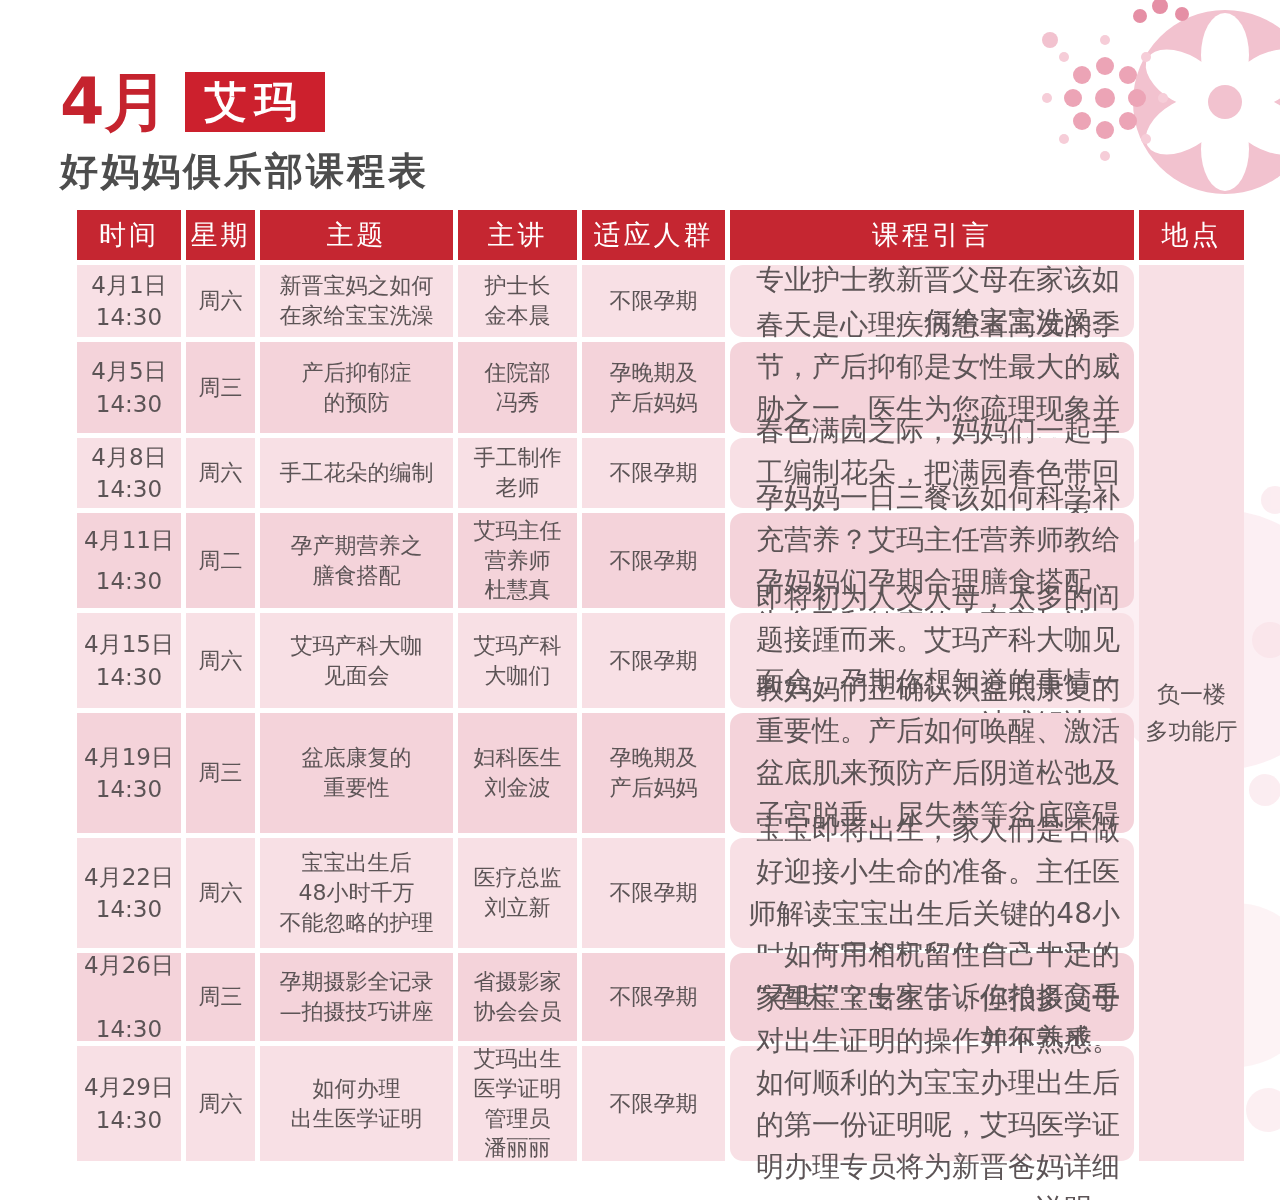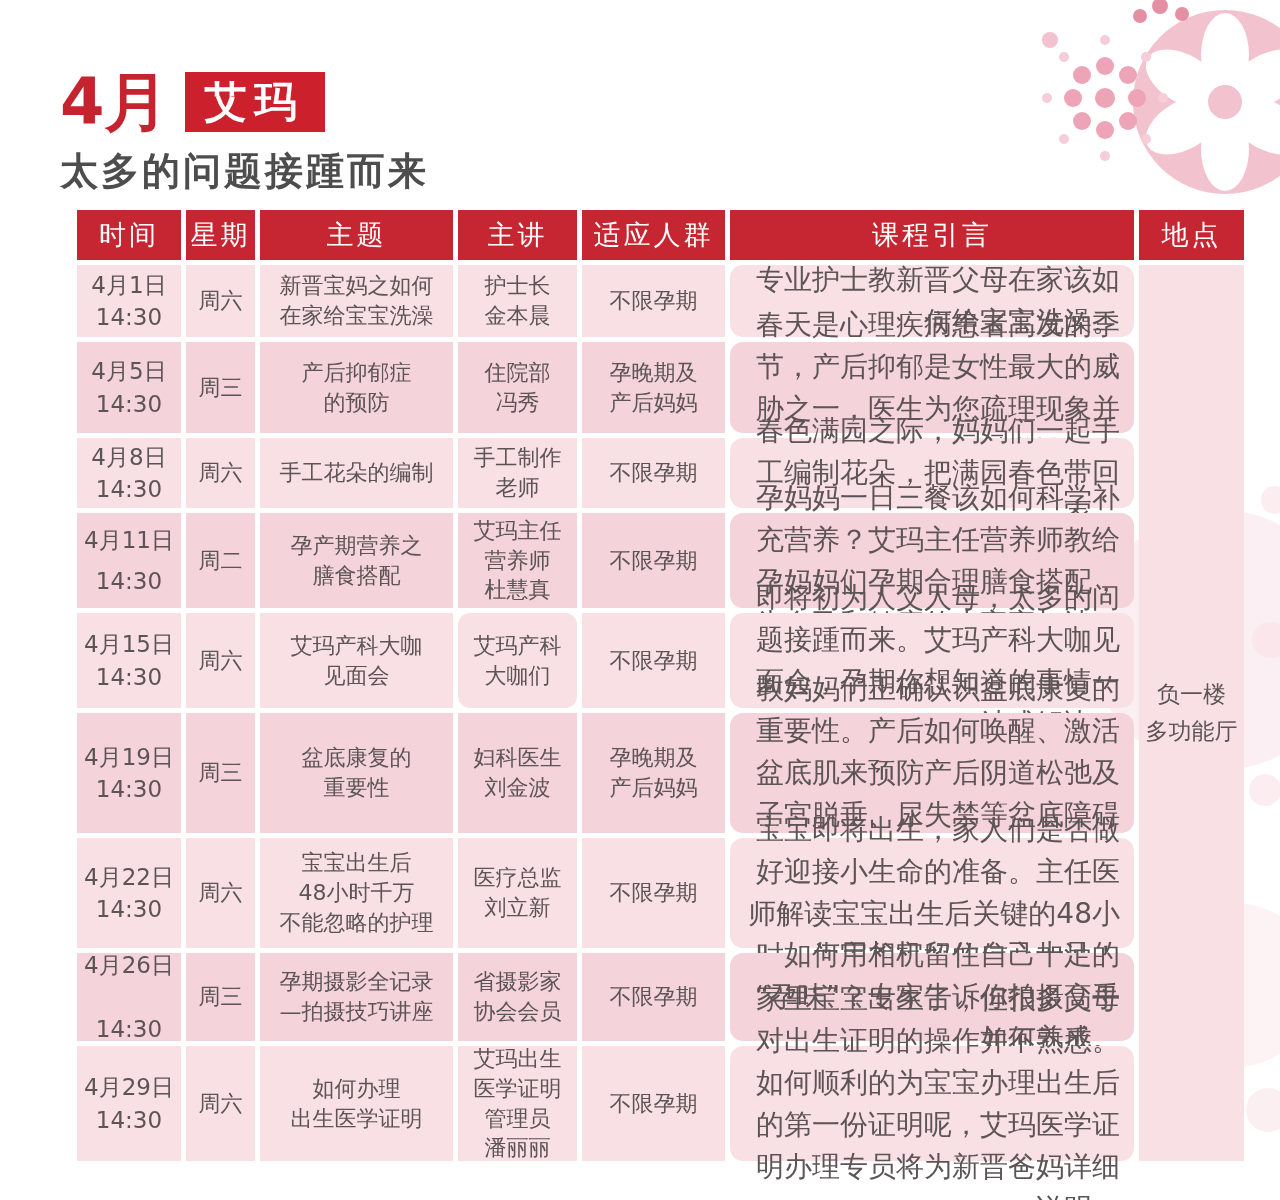--- a/index.html
+++ b/index.html
@@ -101,21 +101,21 @@
         <circle cx="120" cy="16" r="7"></circle>
     </g>
     <circle cx="30" cy="40" r="8" fill="#f2c2cf"></circle>
   </svg>
 
   <div class="page-header">
     <div class="title-line">
       <span class="month-title">4月</span>
       <span class="brand-badge">艾玛</span>
     </div>
-    <div class="page-subtitle">太多的问题接踵而来</div>
+    <div class="page-subtitle">好妈妈俱乐部课程表</div>
   </div>
 
   <div class="schedule" id="schedule-grid">
     <div class="hcell col1">时间</div>
     <div class="hcell col2">星期</div>
     <div class="hcell col3">主题</div>
     <div class="hcell col4">主讲</div>
     <div class="hcell col5">适应人群</div>
     <div class="hcell col6">课程引言</div>
     <div class="hcell col7">地点</div>
@@ -171,21 +171,21 @@
     <div class="cell col5 c-audience dark" style="grid-row: 5;">不限孕期</div>
     <div class="cell col6 c-intro dark" style="grid-row: 5;">孕妈妈一日三餐该如何科学补充营养？艾玛主任营养师教给孕妈妈们孕期合理膳食搭配，为自己和健康的小宝宝加油！</div>
 
     <div class="cell col1 c-time light" style="grid-row: 6;">
       <span>4月15日</span>
       <span>14:30</span>
     </div>
     <div class="cell col2 c-day light" style="grid-row: 6;">周六</div>
     <div class="cell col3 c-topic light" style="grid-row: 6;">艾玛产科大咖
 见面会</div>
-    <div class="cell col4 c-speaker light" style="grid-row: 6; border-radius: 12px;">艾玛产科
+    <div class="cell col4 c-speaker light" style="grid-row: 6;">艾玛产科
 大咖们</div>
     <div class="cell col5 c-audience light" style="grid-row: 6;">不限孕期</div>
     <div class="cell col6 c-intro light" style="grid-row: 6;">即将初为人父人母，太多的问题接踵而来。艾玛产科大咖见面会，孕期你想知道的事情一站式解决。</div>
 
     <div class="cell col1 c-time dark" style="grid-row: 7;">
       <span>4月19日</span>
       <span>14:30</span>
     </div>
     <div class="cell col2 c-day dark" style="grid-row: 7;">周三</div>
     <div class="cell col3 c-topic dark" style="grid-row: 7;">盆底康复的

